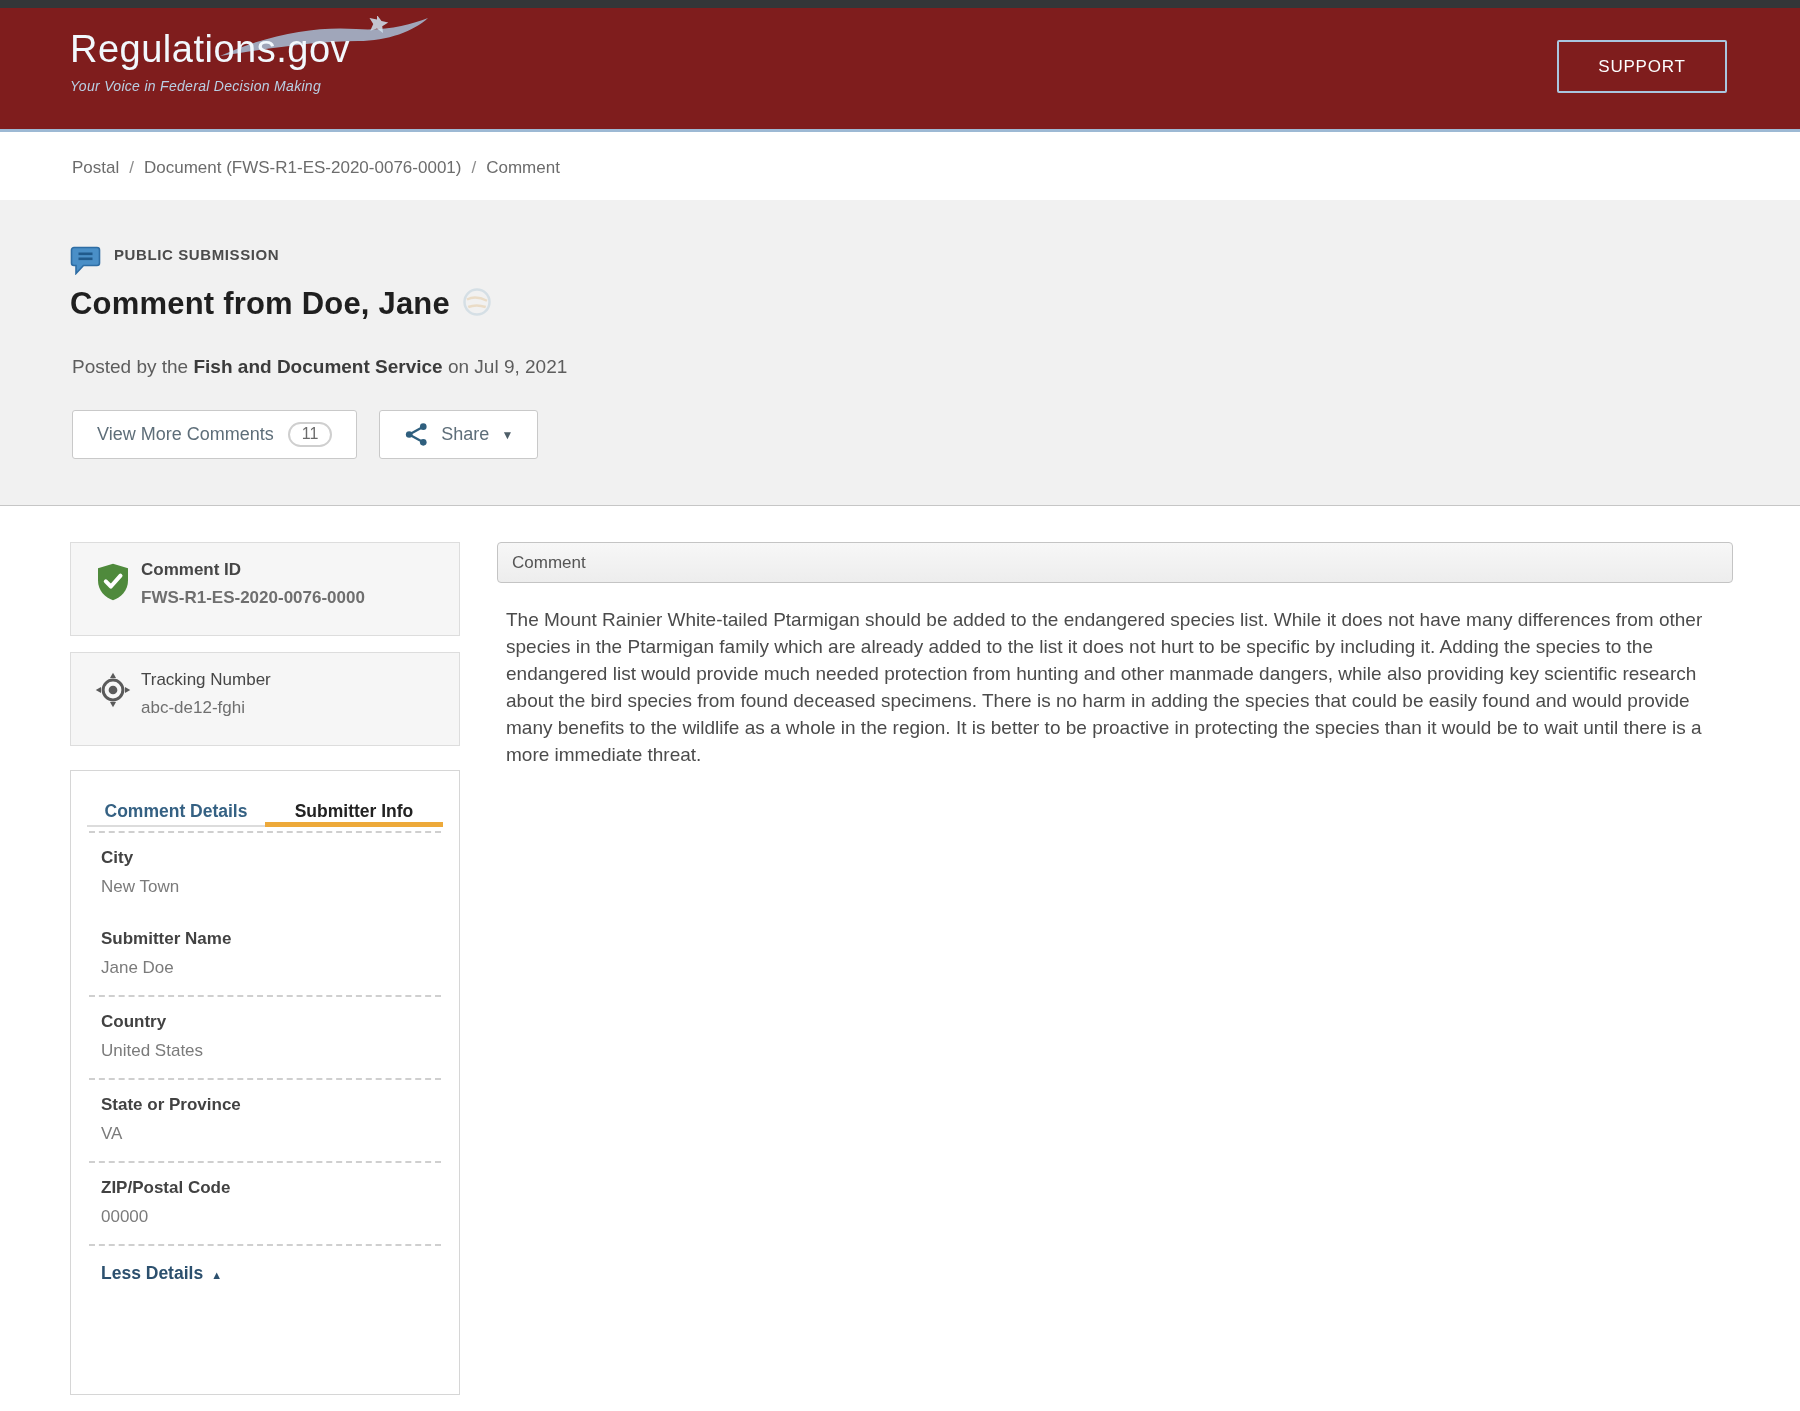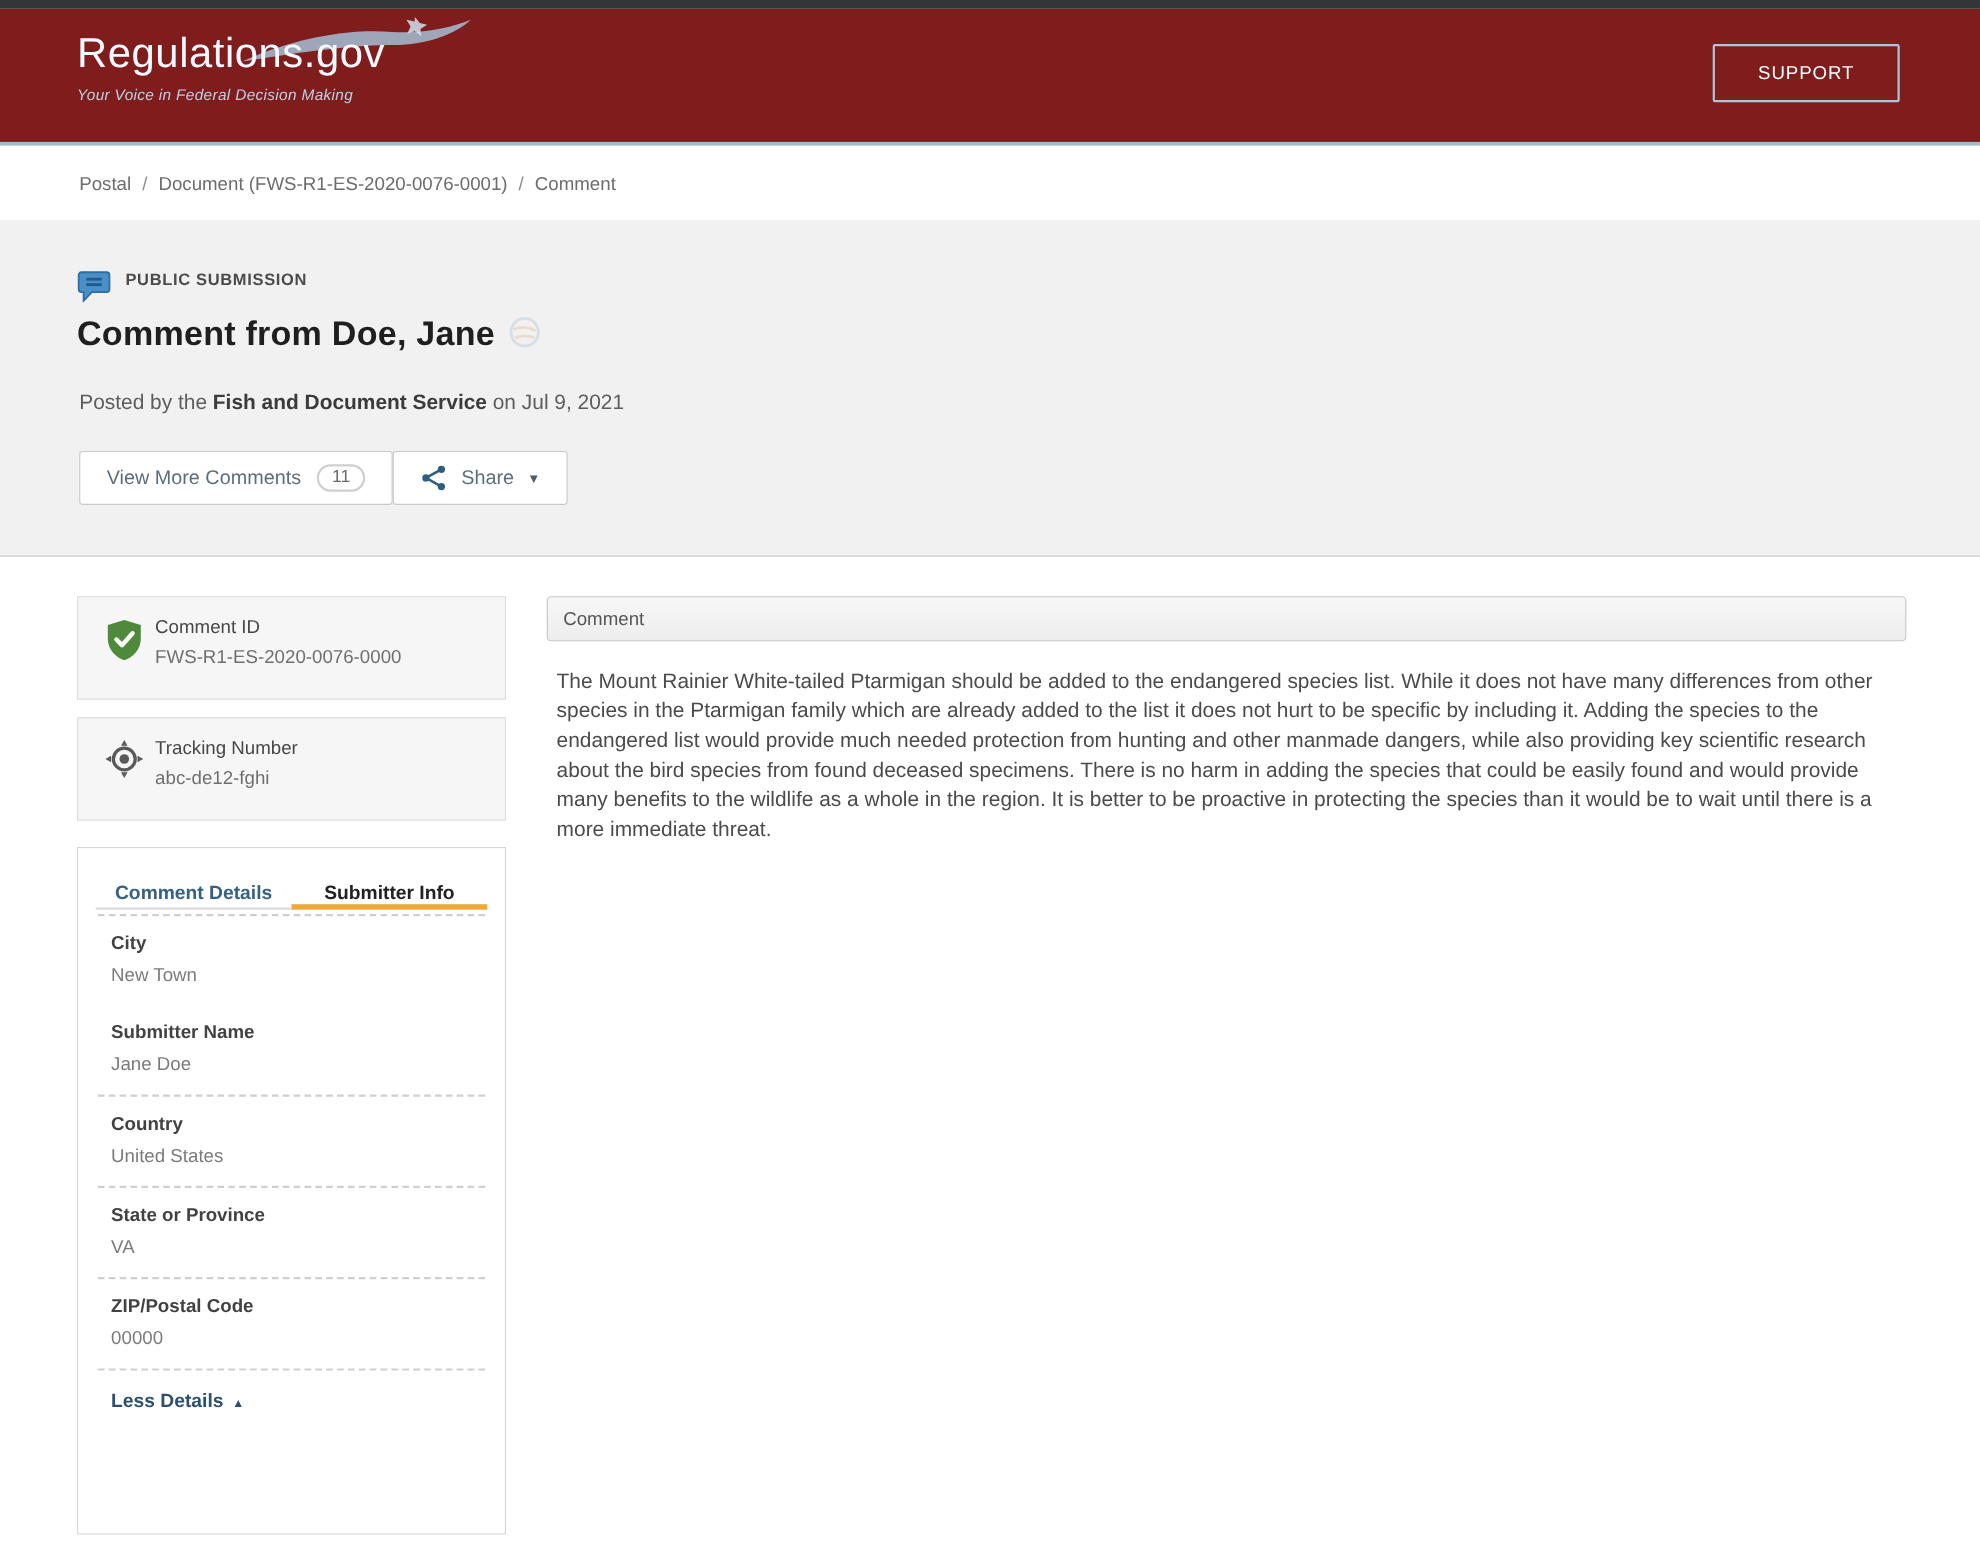--- a/index.html
+++ b/index.html
@@ -24,29 +24,29 @@
   .crumb-sep { margin:0 10px; color:#8d8d8d; }
 
   
   .hero { position:absolute; left:0; top:200px; width:1800px; height:306px; background:#f1f1f1; border-bottom:1px solid #c6c6c6; }
   .badge-row { position:absolute; left:70px; top:46px; display:flex; }
   .badge-label { margin-left:13px; font-size:15px; font-weight:bold; letter-spacing:0.6px; color:#4b4b4b; }
   .hero-title { position:absolute; left:70px; top:86px; font-size:31px; font-weight:bold; color:#1f1f1f; letter-spacing:0.2px; }
   .title-ghost-icon { display:inline-block; margin-left:12px; opacity:0.28; vertical-align:middle; }
   .posted { position:absolute; left:72px; top:156px; font-size:19px; color:#5d5d5d; }
   .posted b { color:#3b3b3b; }
-  .actions { position:absolute; left:72px; top:210px; display:flex; }
+  .actions { position:absolute; left:72px; top:210px; display:flex; gap:22px; }
   .btn { display:flex; align-items:center; background:#ffffff; border:1px solid #c9c9c9; border-radius:3px; height:49px; padding:0 24px; font-size:18px; color:#5e6e79; cursor:pointer; font-family:"Liberation Sans", sans-serif; }
   .count-pill { display:inline-block; margin-left:14px; border:2px solid #cfcfcf; border-radius:15px; padding:1px 12px 2px; font-size:16px; color:#6a6a6a; background:#fff; }
   .share-icon { margin-right:12px; display:flex; align-items:center; }
   .caret-down { margin-left:12px; font-size:12px; color:#4e5e68; }
 
   
   .card { position:absolute; left:70px; width:390px; background:#f6f6f6; border:1px solid #dddddd; }
-  .card-1 { top:542px; height:94px; }
+  .card-1 { top:542px; height:94px;font-weight:bold; }
   .card-2 { top:652px; height:94px; }
   .card-inner { display:flex; align-items:flex-start; padding:17px 18px 0 24px; }
   .card-icon { width:36px; margin-top:2px; flex:0 0 46px; }
   .card-label { font-size:17px; color:#464646; }
   .card-value { font-size:17px; color:#6f6f6f; margin-top:8px; }
 
   
   .panel { position:absolute; left:70px; top:770px; width:390px; height:625px; background:#ffffff; border:1px solid #d6d6d6; }
   .tabs { display:flex; padding:0 16px; margin-top:30px; }
   .tab { flex:1; text-align:center; font-size:17.5px; font-weight:bold; cursor:pointer; }

